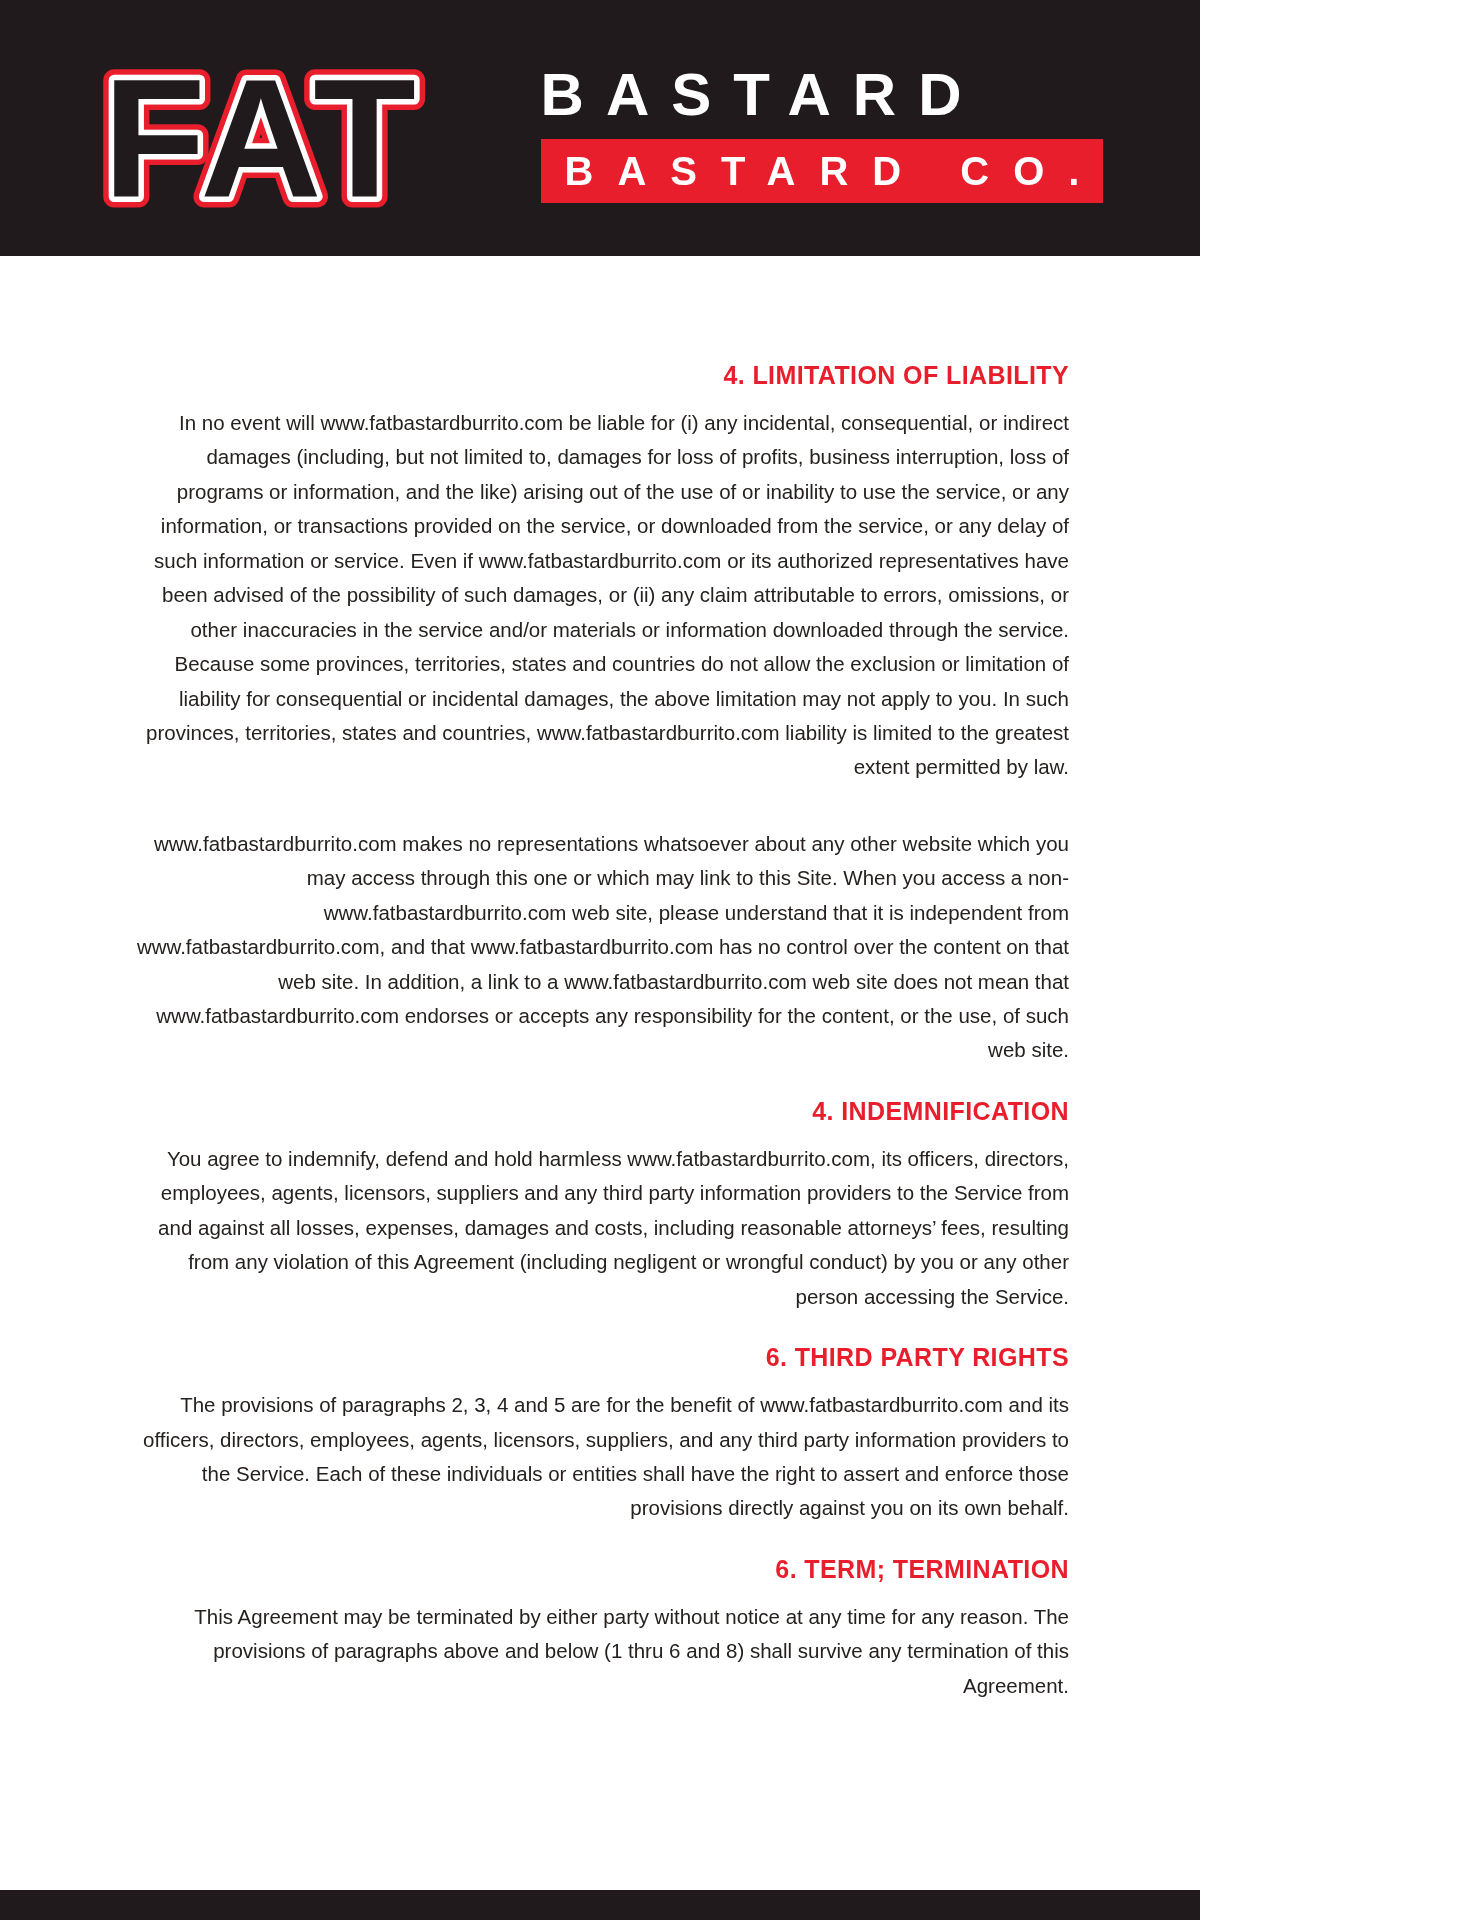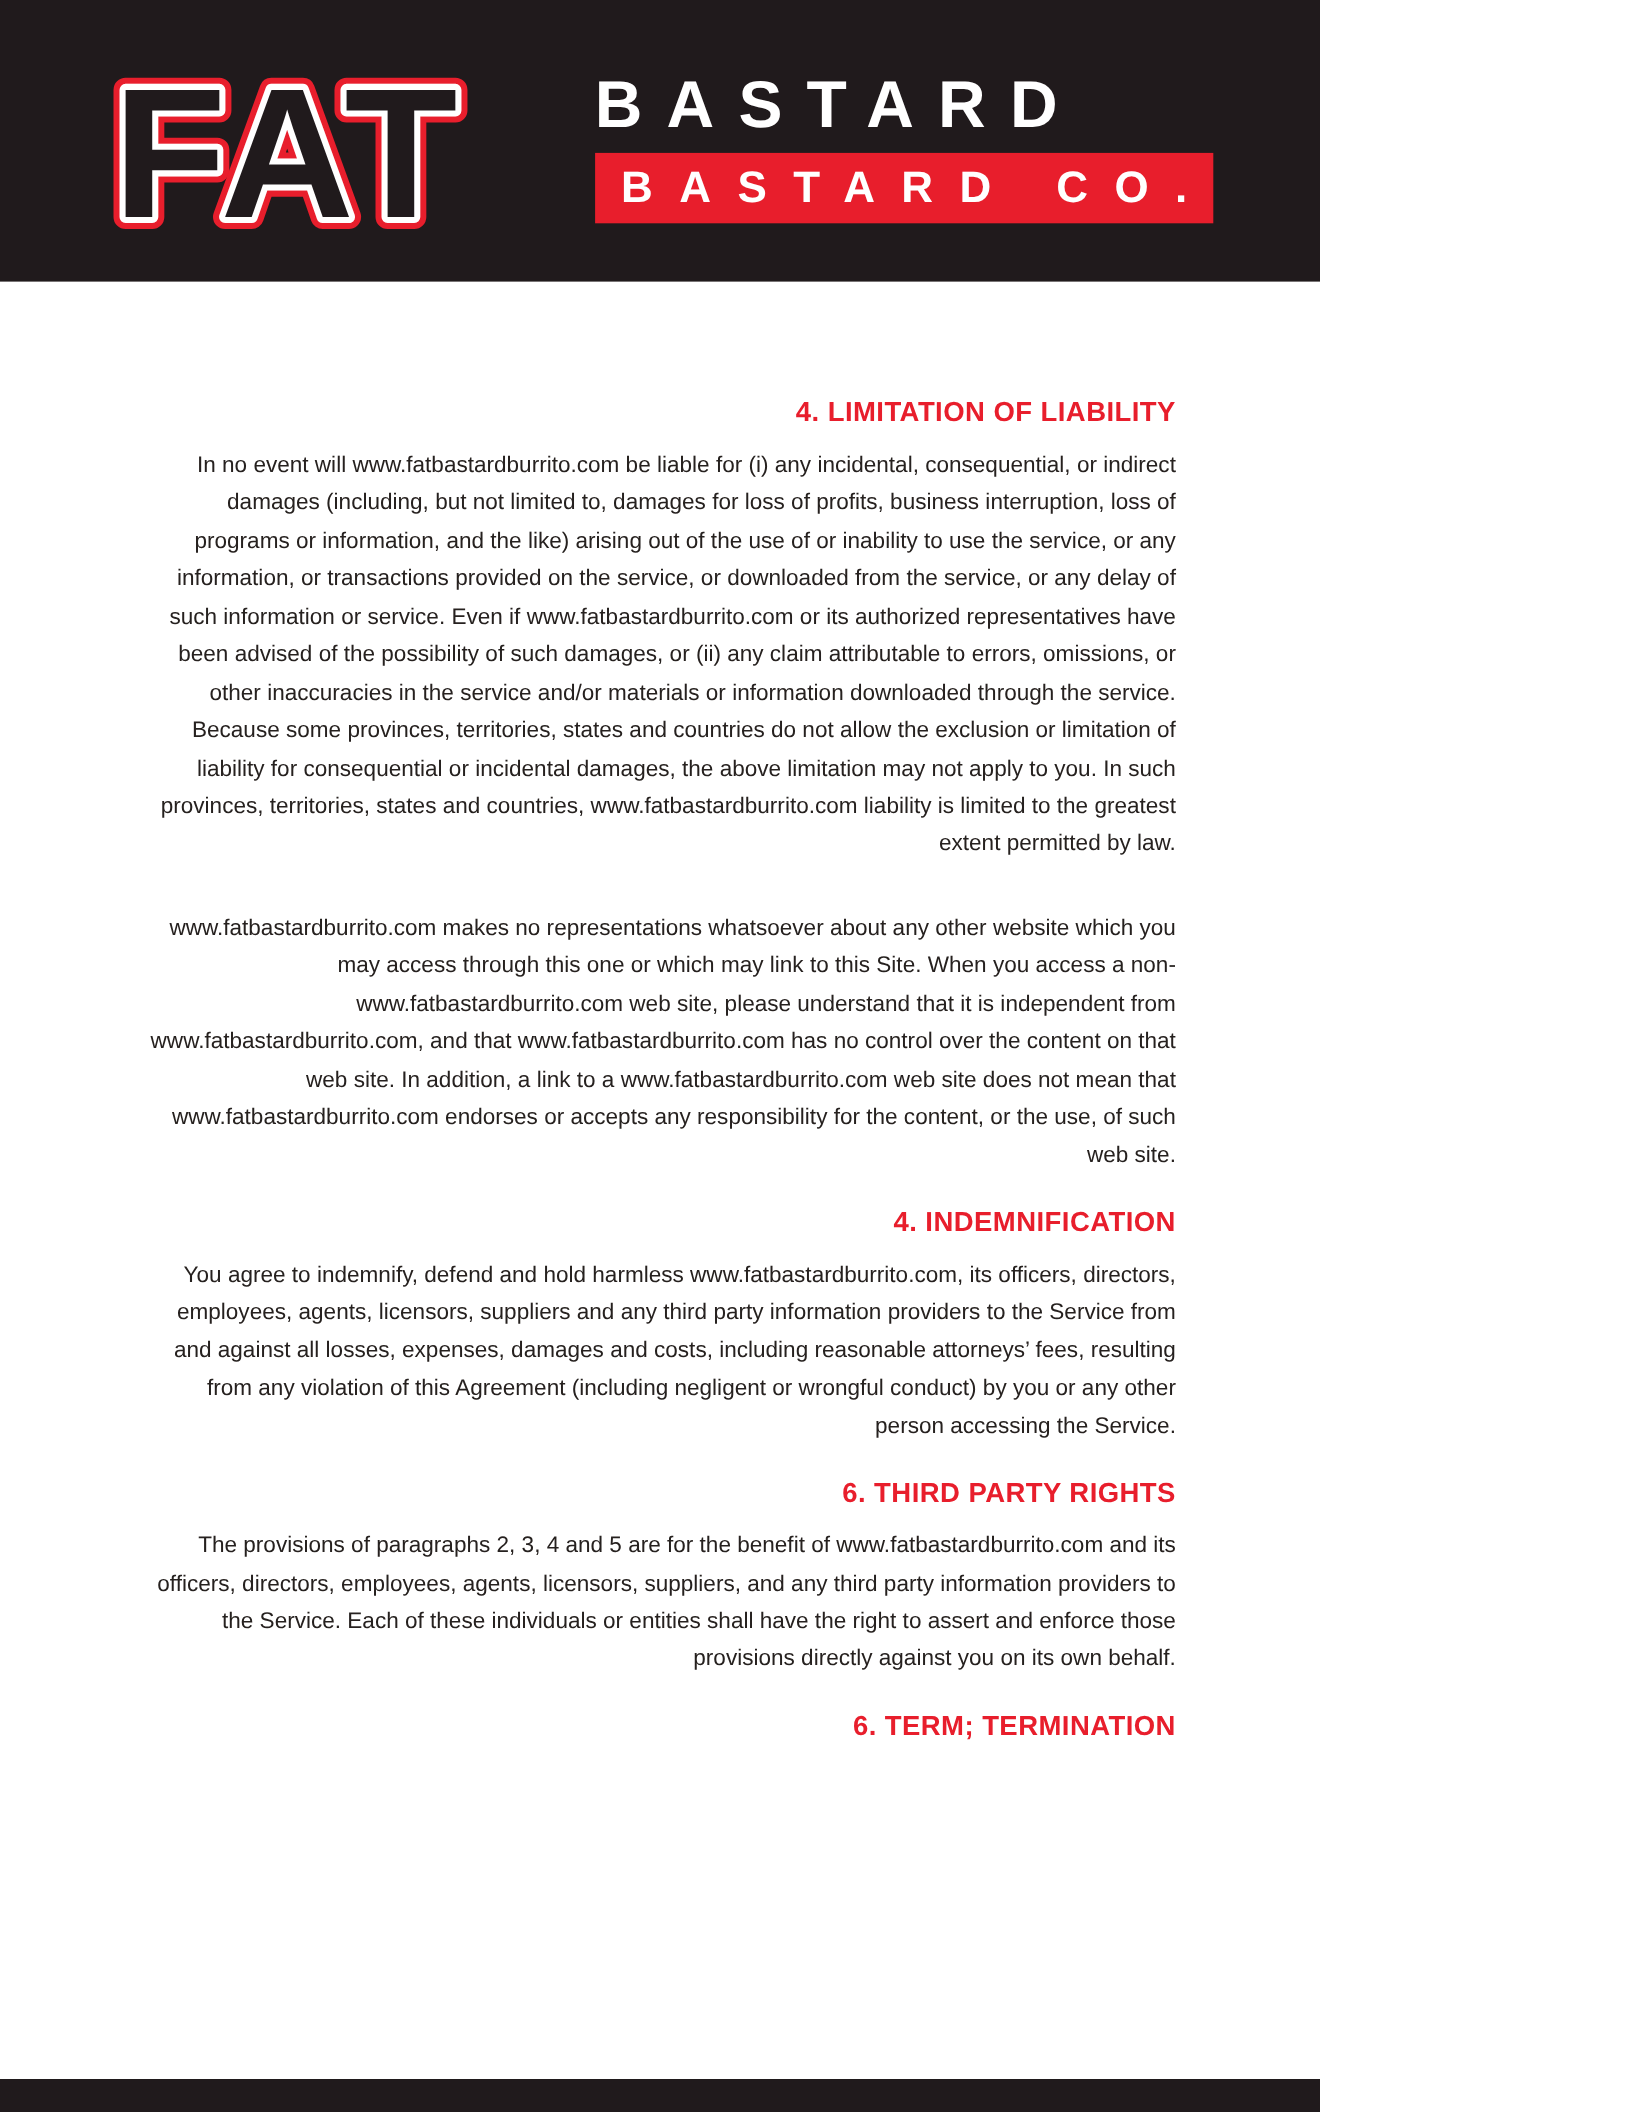--- a/index.html
+++ b/index.html
@@ -127,18 +127,19 @@
   <p class="para">You agree to indemnify, defend and hold harmless www.fatbastardburrito.com, its officers, directors, employees, agents, licensors, suppliers and any third party information providers to the Service from and against all losses, expenses, damages and costs, including reasonable attorneys’ fees, resulting from any violation of this Agreement (including negligent or wrongful conduct) by you or any other person accessing the Service.</p>
       </section>
 
   <section class="terms-section">
     <h2 class="section-heading">6. THIRD PARTY RIGHTS</h2>
   <p class="para">The provisions of paragraphs 2, 3, 4 and 5 are for the benefit of www.fatbastardburrito.com and its officers, directors, employees, agents, licensors, suppliers, and any third party information providers to the Service. Each of these individuals or entities shall have the right to assert and enforce those provisions directly against you on its own behalf.</p>
       </section>
 
   <section class="terms-section">
     <h2 class="section-heading">6. TERM; TERMINATION</h2>
+  <p class="para">This Agreement may be terminated by either party without notice at any time for any reason. The provisions of paragraphs above and below (1 thru 6 and 8) shall survive any termination of this Agreement.</p>
       </section>
 </main>
 
   <footer class="site-footer"></footer>
 
 </div>
 
 </body></html>

